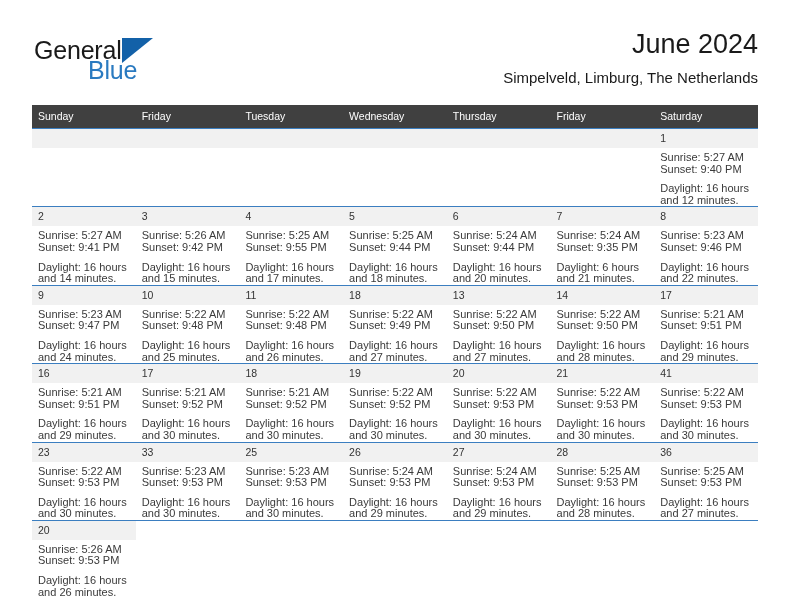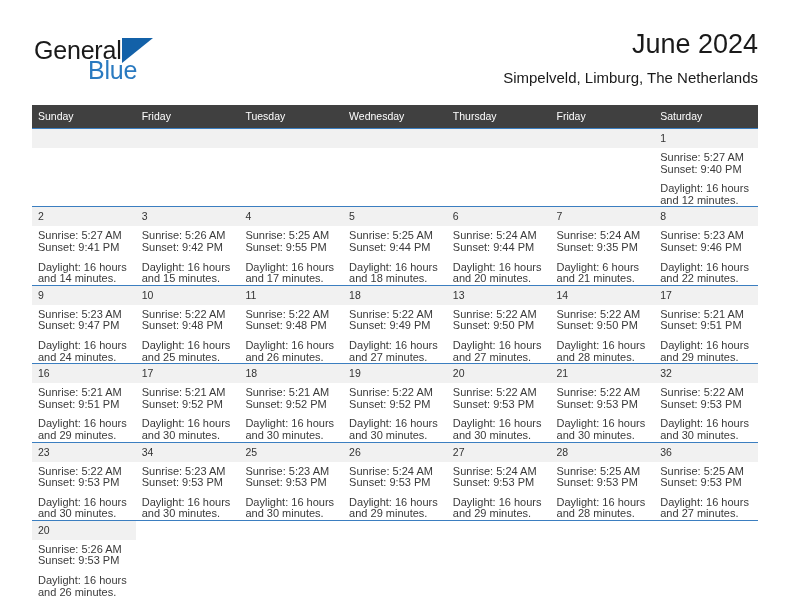--- a/index.html
+++ b/index.html
@@ -373,39 +373,39 @@
           </td>
           <td class="">
             <div class="daynum">21</div>
             <div class="details">
               <div>Sunrise: 5:22 AM</div>
               <div>Sunset: 9:53 PM</div>
               <div class="daylight">Daylight: 16 hours and 30 minutes.</div>
             </div>
           </td>
           <td class="">
-            <div class="daynum">32</div>
+            <div class="daynum">41</div>
             <div class="details">
               <div>Sunrise: 5:22 AM</div>
               <div>Sunset: 9:53 PM</div>
               <div class="daylight">Daylight: 16 hours and 30 minutes.</div>
             </div>
           </td>
         </tr>
         <tr class="week-row">
           <td class="">
             <div class="daynum">23</div>
             <div class="details">
               <div>Sunrise: 5:22 AM</div>
               <div>Sunset: 9:53 PM</div>
               <div class="daylight">Daylight: 16 hours and 30 minutes.</div>
             </div>
           </td>
           <td class="">
-            <div class="daynum">34</div>
+            <div class="daynum">33</div>
             <div class="details">
               <div>Sunrise: 5:23 AM</div>
               <div>Sunset: 9:53 PM</div>
               <div class="daylight">Daylight: 16 hours and 30 minutes.</div>
             </div>
           </td>
           <td class="">
             <div class="daynum">25</div>
             <div class="details">
               <div>Sunrise: 5:23 AM</div>

